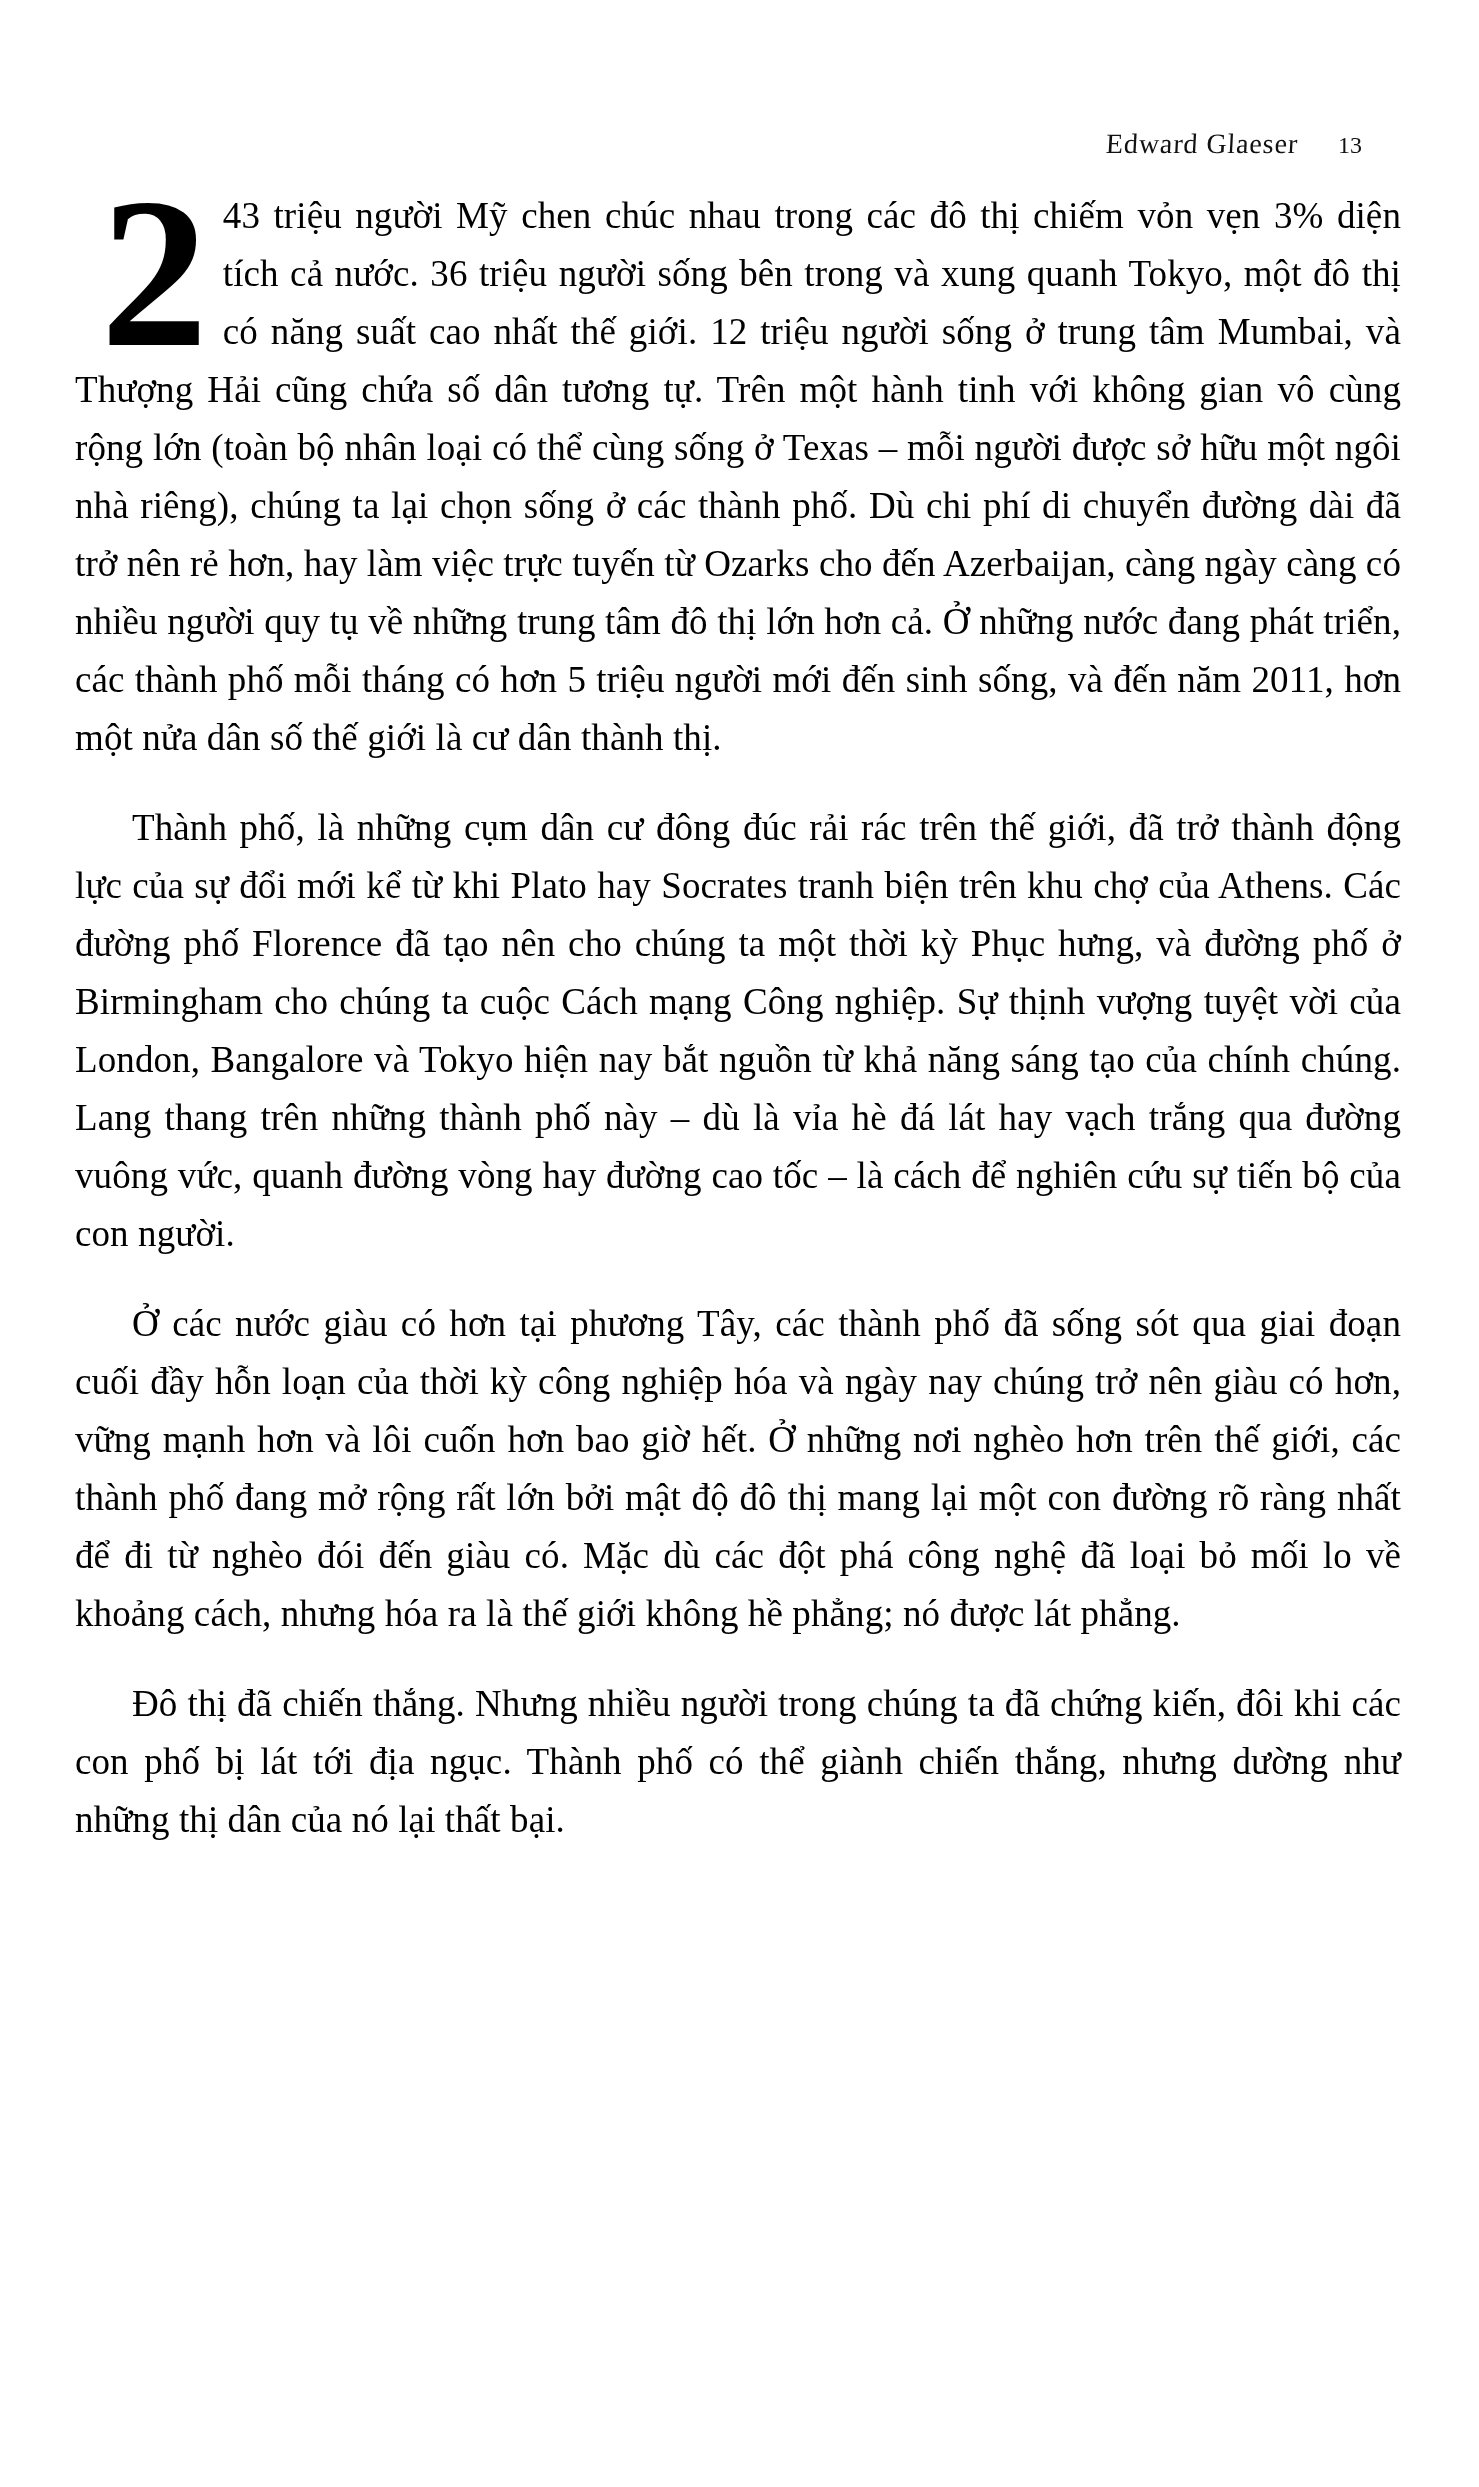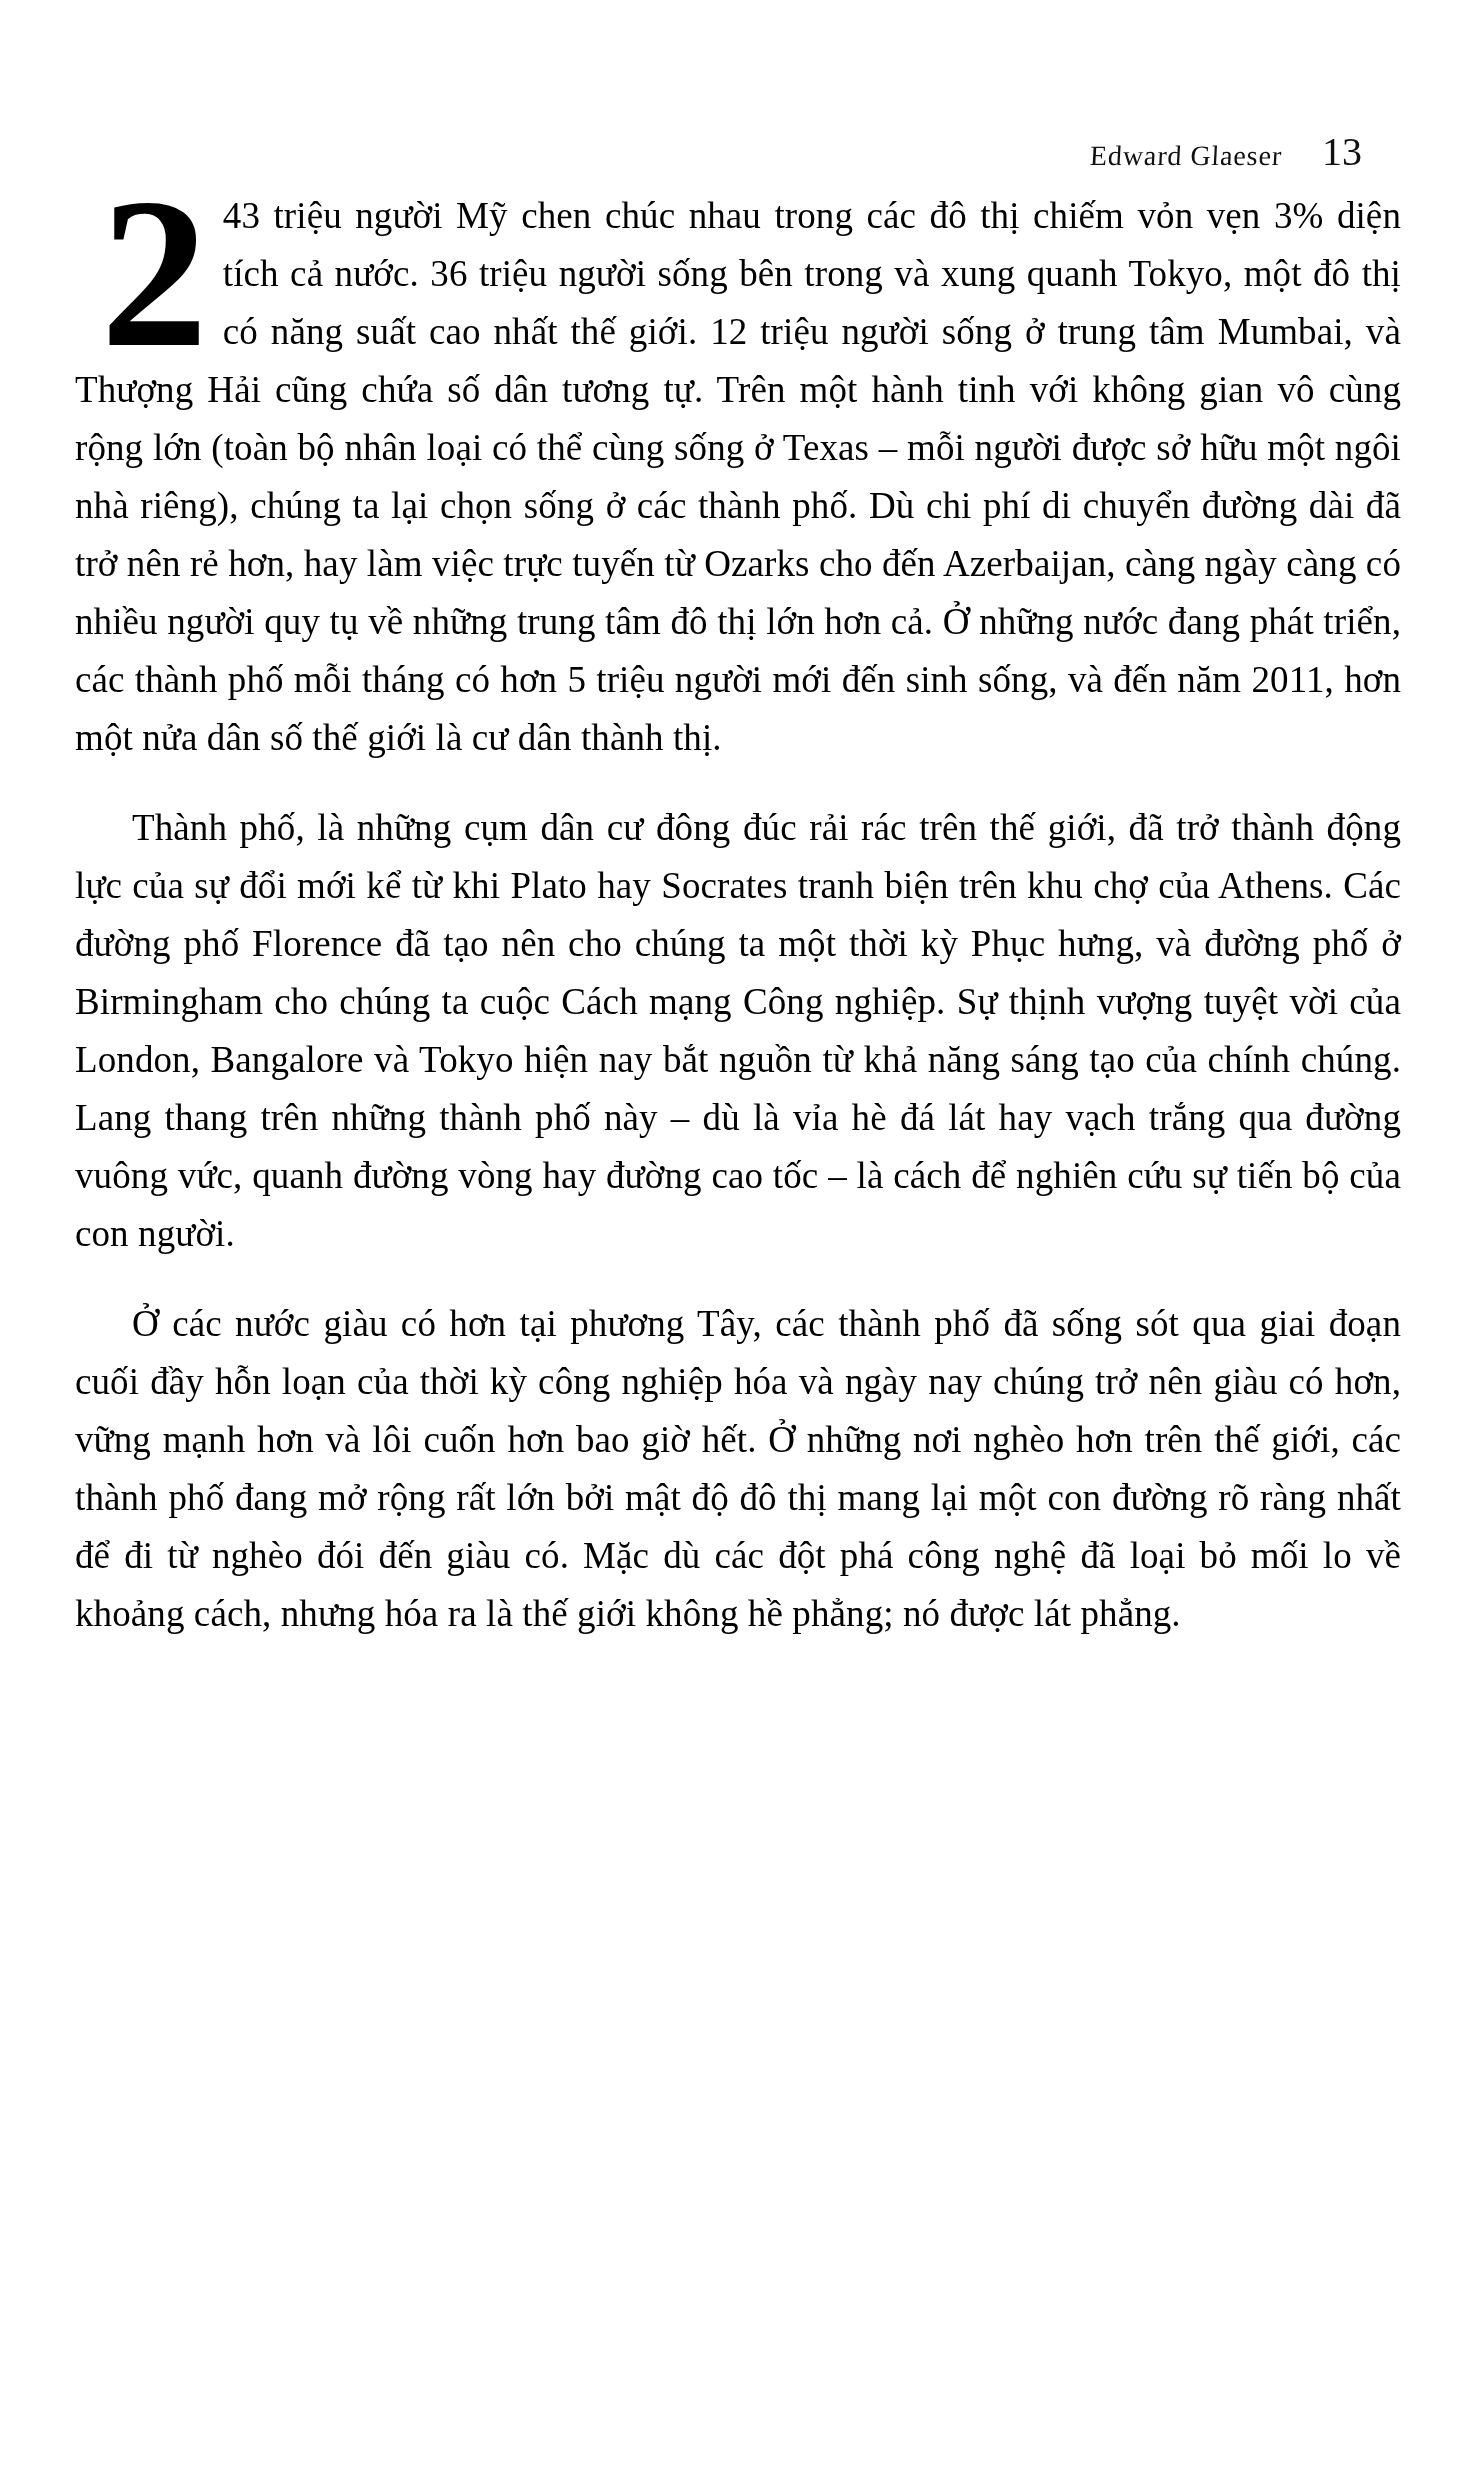--- a/index.html
+++ b/index.html
@@ -27,21 +27,21 @@
   }
   .header-author {
     font-family: "Liberation Serif", serif;
     font-size: 28px;
     letter-spacing: 0.9px;
     color: #111;
     transform: skewX(-3deg);
   }
   .header-page {
     font-family: "Liberation Serif", serif;
-    font-size: 40px;
+    font-size: 24px;
     color: #111;
   }
 
   .body-col {
     position: absolute;
     left: 75px;
     top: 187px;
     width: 1326px;
   }
 
@@ -91,16 +91,17 @@
 
     <p class="para dropcap-para">
       <span class="dropcap">2</span>
       <span class="first-lines">43 triệu người Mỹ chen chúc nhau trong các đô thị chiếm vỏn vẹn 3% diện tích cả nước. 36 triệu người sống bên trong và xung quanh Tokyo, một đô thị có năng suất cao nhất thế giới. 12 triệu người sống ở trung tâm Mumbai, và Thượng Hải cũng chứa số dân tương tự. Trên một hành tinh với không gian vô cùng rộng lớn (toàn bộ nhân loại có thể cùng sống ở Texas – mỗi người được sở hữu một ngôi nhà riêng), chúng ta lại chọn sống ở các thành phố. Dù chi phí di chuyển đường dài đã trở nên rẻ hơn, hay làm việc trực tuyến từ Ozarks cho đến Azerbaijan, càng ngày càng có nhiều người quy tụ về những trung tâm đô thị lớn hơn cả. Ở những nước đang phát triển, các thành phố mỗi tháng có hơn 5 triệu người mới đến sinh sống, và đến năm 2011, hơn một nửa dân số thế giới là cư dân thành thị.</span>
     </p>
 
     <p class="para indent">Thành phố, là những cụm dân cư đông đúc rải rác trên thế giới, đã trở thành động lực của sự đổi mới kể từ khi Plato hay Socrates tranh biện trên khu chợ của Athens. Các đường phố Florence đã tạo nên cho chúng ta một thời kỳ Phục hưng, và đường phố ở Birmingham cho chúng ta cuộc Cách mạng Công nghiệp. Sự thịnh vượng tuyệt vời của London, Bangalore và Tokyo hiện nay bắt nguồn từ khả năng sáng tạo của chính chúng. Lang thang trên những thành phố này – dù là vỉa hè đá lát hay vạch trắng qua đường vuông vức, quanh đường vòng hay đường cao tốc – là cách để nghiên cứu sự tiến bộ của con người.</p>
 
     <p class="para indent">Ở các nước giàu có hơn tại phương Tây, các thành phố đã sống sót qua giai đoạn cuối đầy hỗn loạn của thời kỳ công nghiệp hóa và ngày nay chúng trở nên giàu có hơn, vững mạnh hơn và lôi cuốn hơn bao giờ hết. Ở những nơi nghèo hơn trên thế giới, các thành phố đang mở rộng rất lớn bởi mật độ đô thị mang lại một con đường rõ ràng nhất để đi từ nghèo đói đến giàu có. Mặc dù các đột phá công nghệ đã loại bỏ mối lo về khoảng cách, nhưng hóa ra là thế giới không hề phẳng; nó được lát phẳng.</p>
 
+    <p class="para indent">Đô thị đã chiến thắng. Nhưng nhiều người trong chúng ta đã chứng kiến, đôi khi các con phố bị lát tới địa ngục. Thành phố có thể giành chiến thắng, nhưng dường như những thị dân của nó lại thất bại.</p>
 
   </div>
 </div>
 
 
 </body></html>

